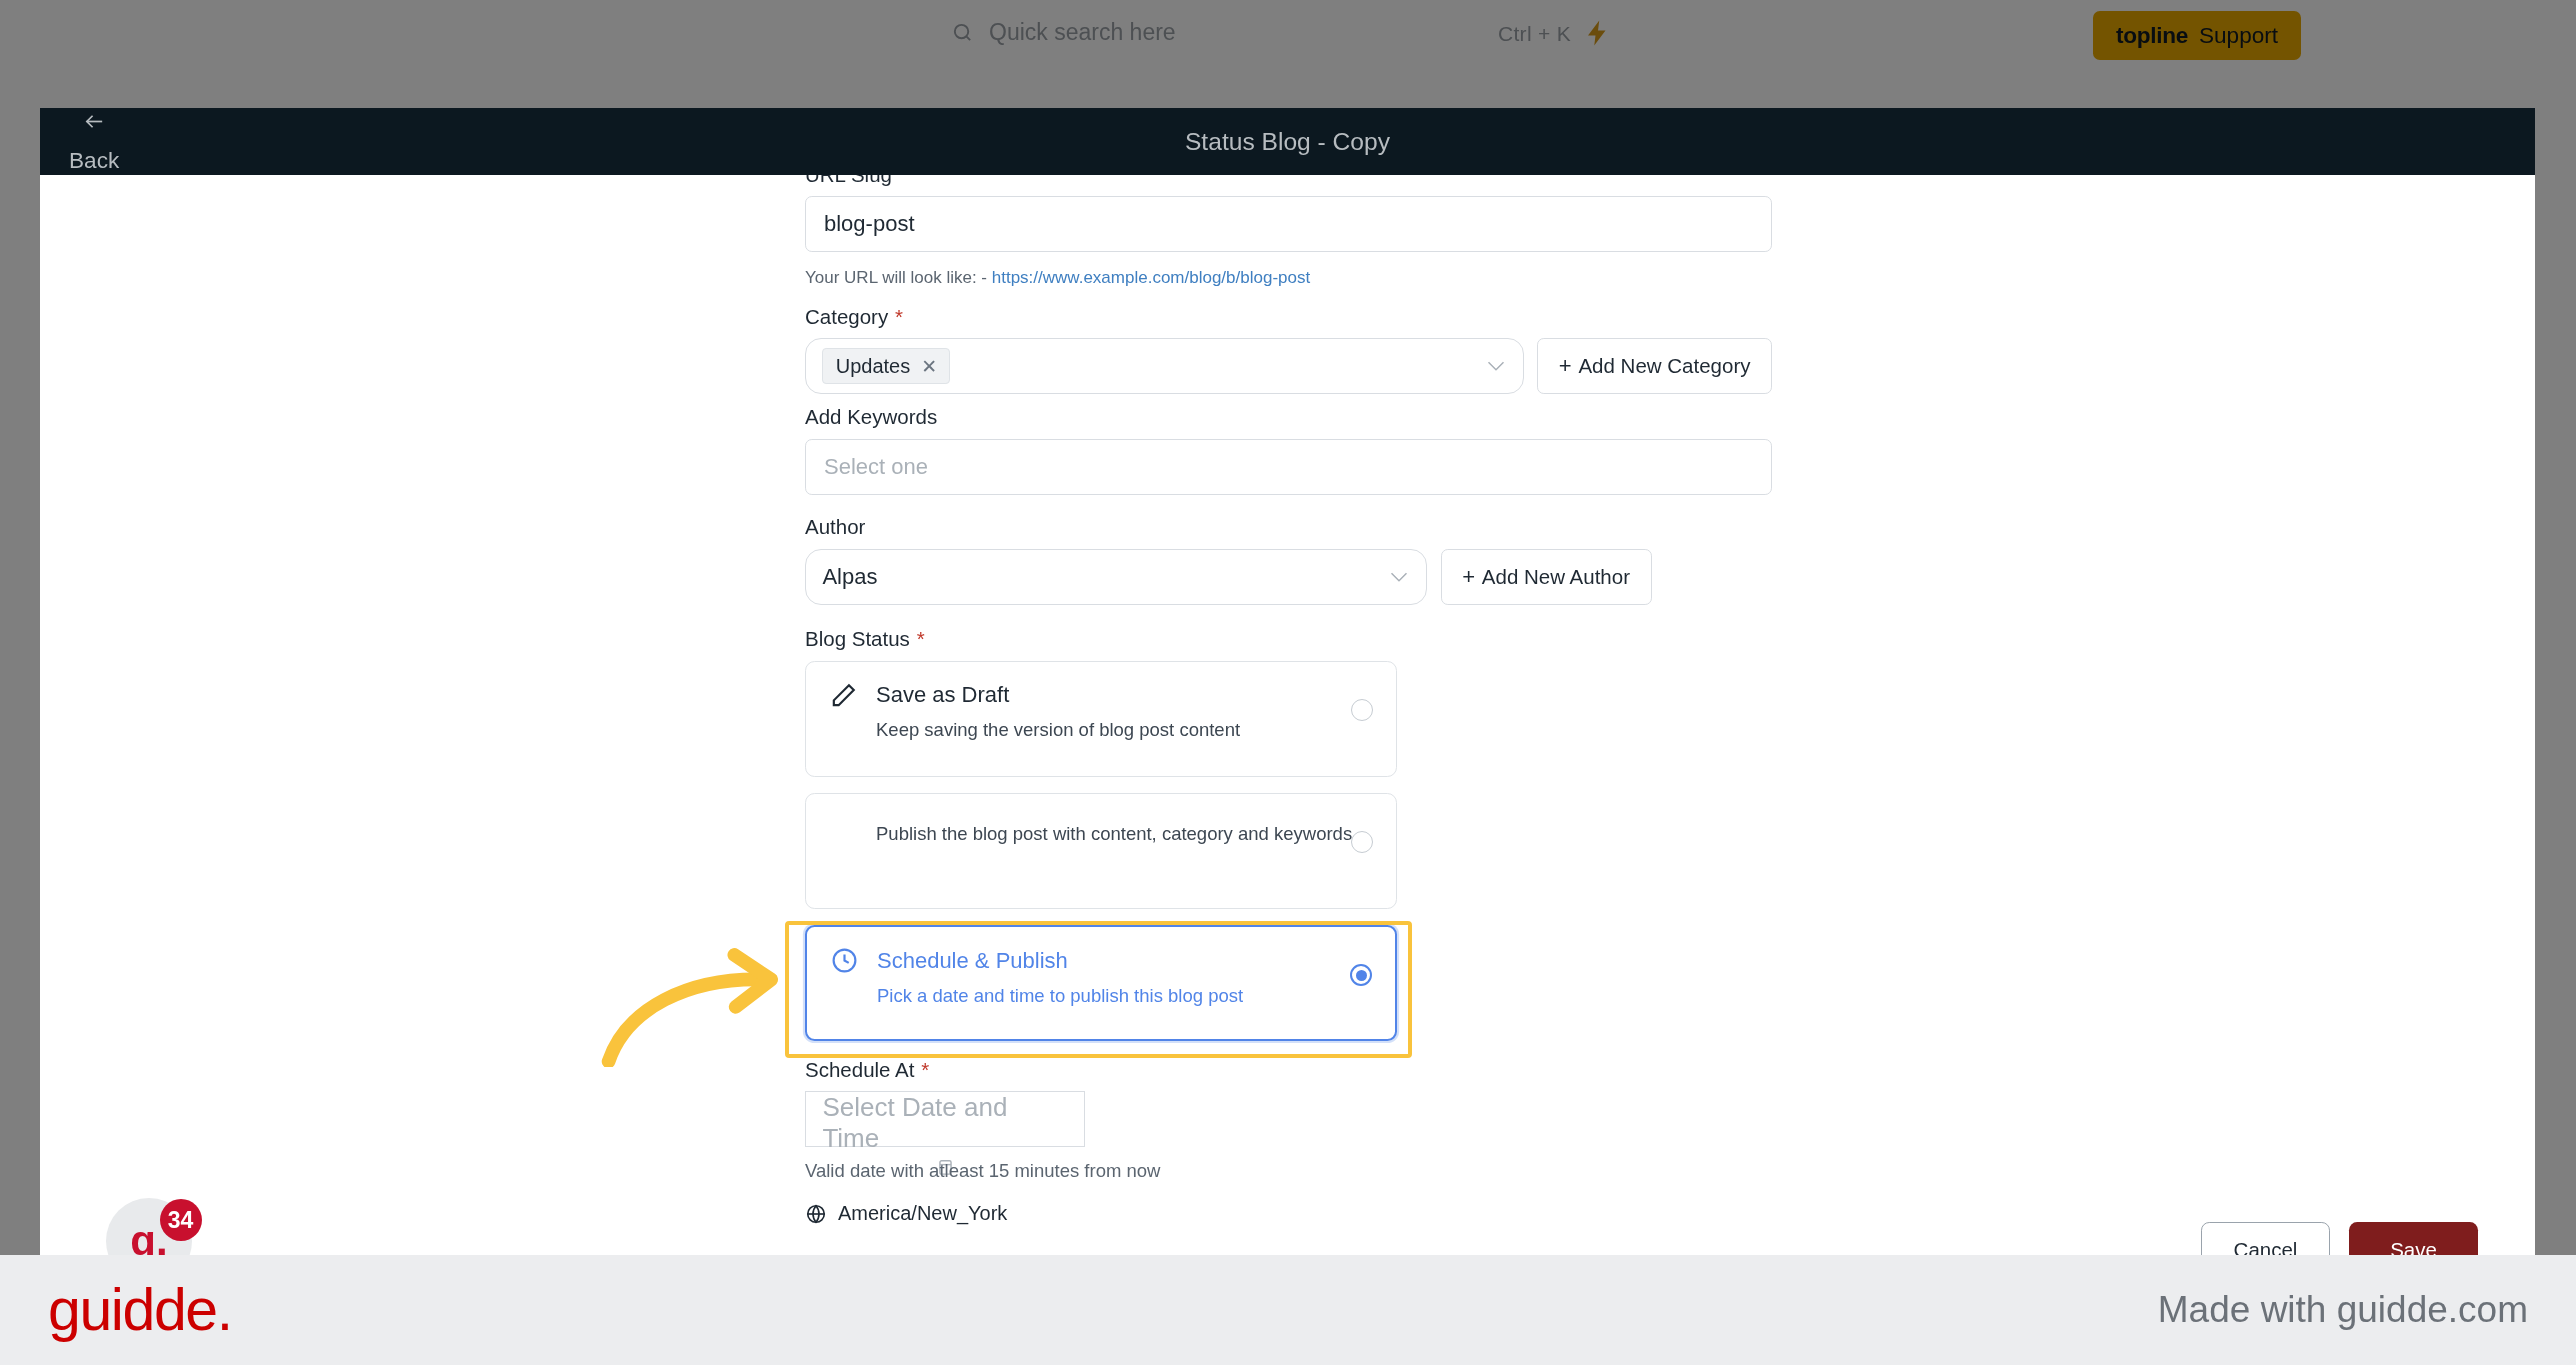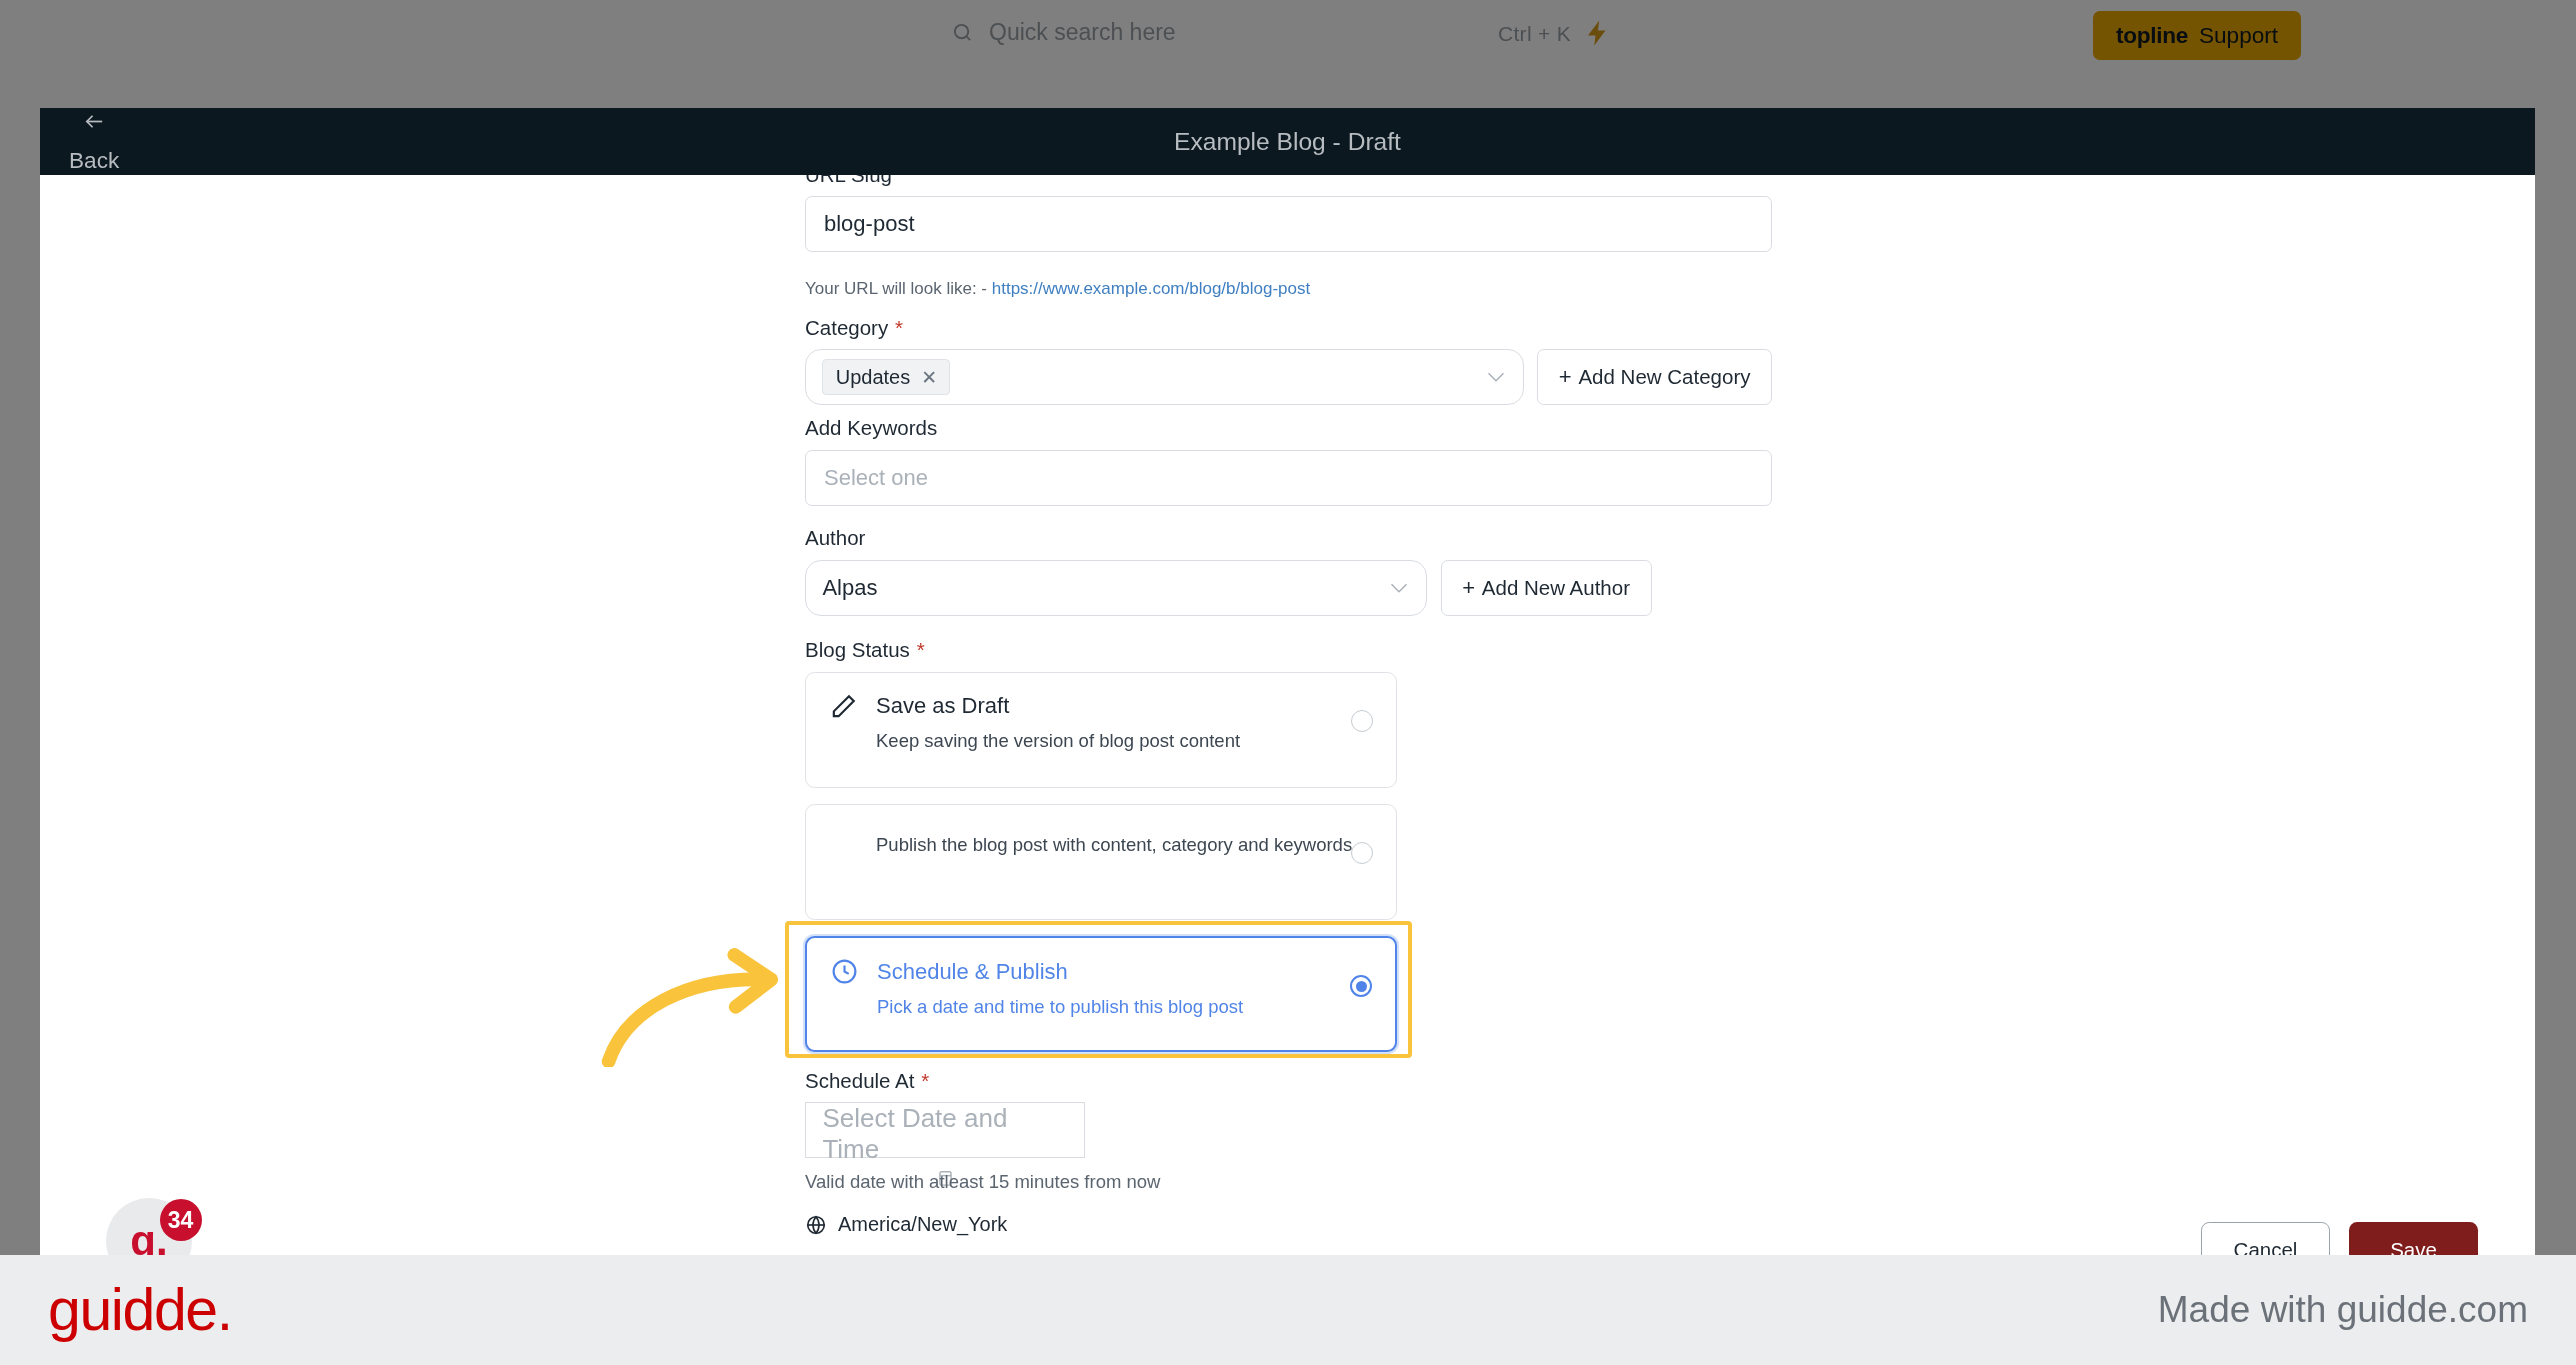--- a/index.html
+++ b/index.html
@@ -86,21 +86,21 @@
 
   .text-input {
     width: 967px; height: 56px;
     border: 1.4px solid #d9dde2; border-radius: 6.8px;
     display: flex; align-items: center; padding: 0 18px;
     font-size: 22px; color: #1f2933; background: #fff;
   }
   .text-input.placeholder { color: #aab1b8; }
 
   .helper {
-    font-size: 17px; color: #5b6570; margin-top: 27px;
+    font-size: 17px; color: #5b6570; margin-top: 16px;
   }
   .helper .link { color: #3f7fc1; }
 
   .row { display: flex; gap: 13.7px; align-items: stretch; }
 
   .select-box {
     height: 56px; border: 1.4px solid #d9dde2; border-radius: 16px;
     display: flex; align-items: center; padding: 0 16.4px;
     background: #fff; position: relative;
   }
@@ -263,21 +263,21 @@
     <div class="modal-header">
       <div class="back-btn">
         <span class="arrow">
           <svg viewBox="0 0 24 24" width="27" height="23" fill="none" stroke="currentColor" stroke-width="1.8">
             <path d="M20 12H4"></path>
               <path d="M10 6l-6 6 6 6"></path>
           </svg>
         </span>
         <span>Back</span>
       </div>
-      <div class="modal-title">Example Blog - Draft</div>
+      <div class="modal-title">Status Blog - Copy</div>
     </div>
 
     <div class="modal-body">
 
       <div class="form">
 
         <div class="field-label">
           <span>URL Slug</span>
         </div>
         <div class="text-input">

